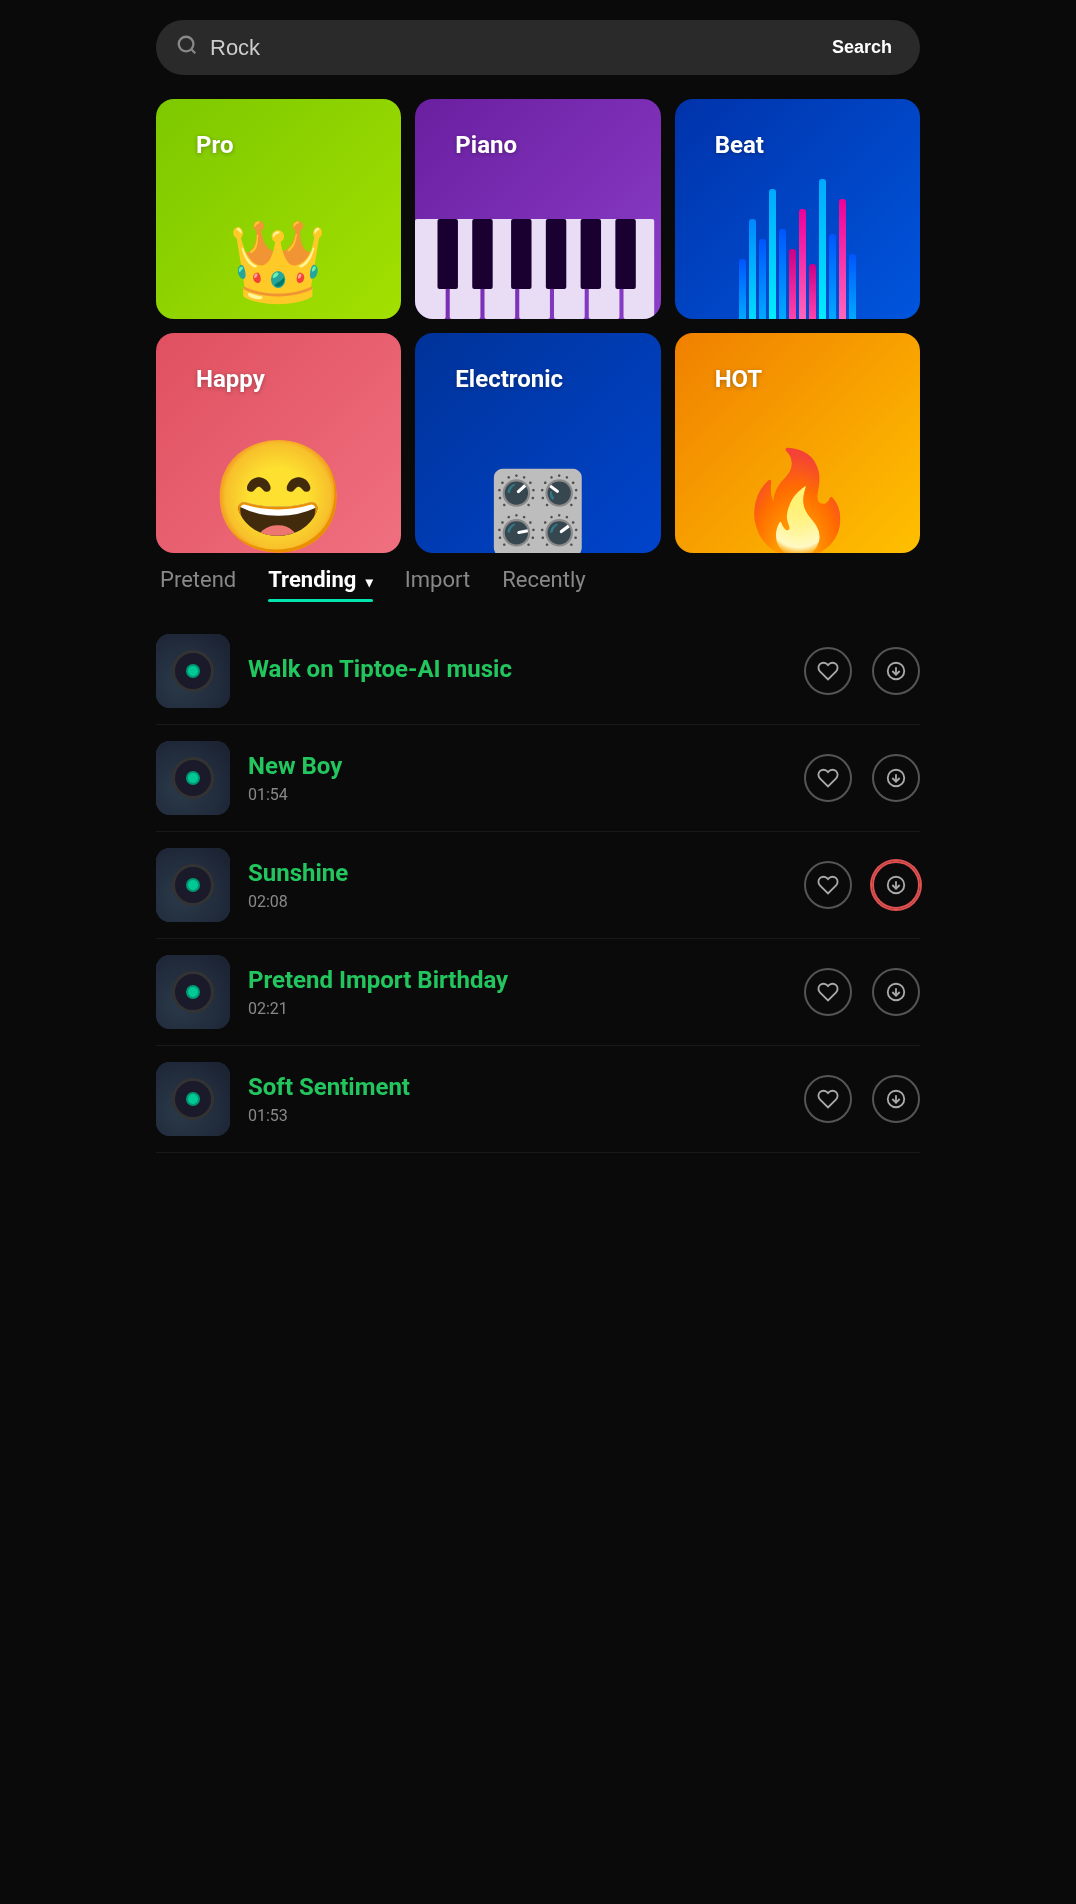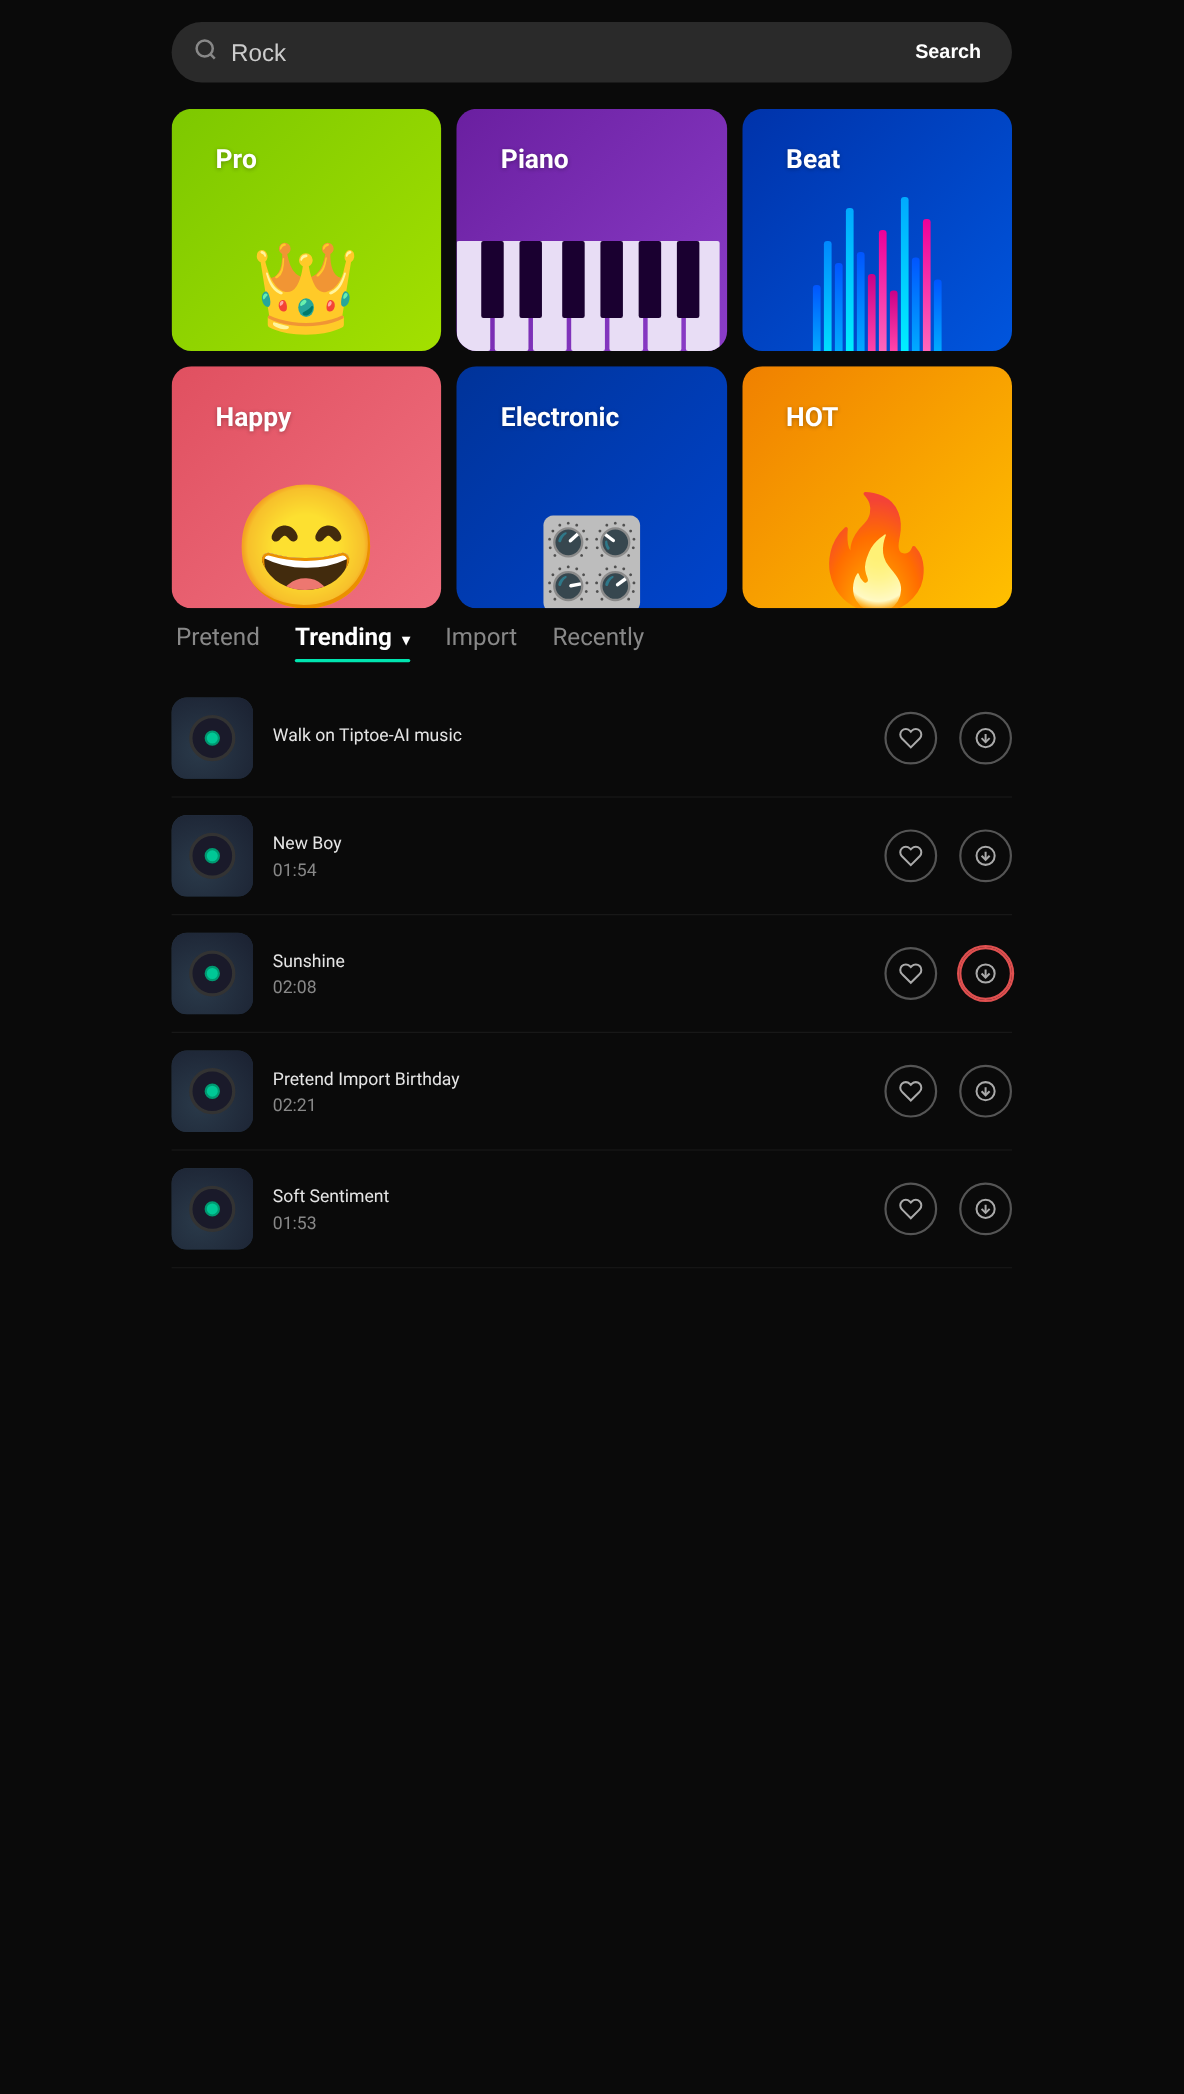--- a/index.html
+++ b/index.html
@@ -202,23 +202,23 @@
       height: 14px;
       border-radius: 50%;
       background: #00c896;
       border: 2px solid #009870;
     }
 
     .track-info {
       flex: 1;
     }
     .track-title {
-      font-size: 16px;
-      font-weight: 400;
-      color: #e5e5e5;
+      font-size: 24px;
+      font-weight: 700;
+      color: #22c55e;
       margin-bottom: 5px;
     }
     .track-duration {
       font-size: 16px;
       color: #888;
     }
 
     .track-actions {
       display: flex;
       align-items: center;

